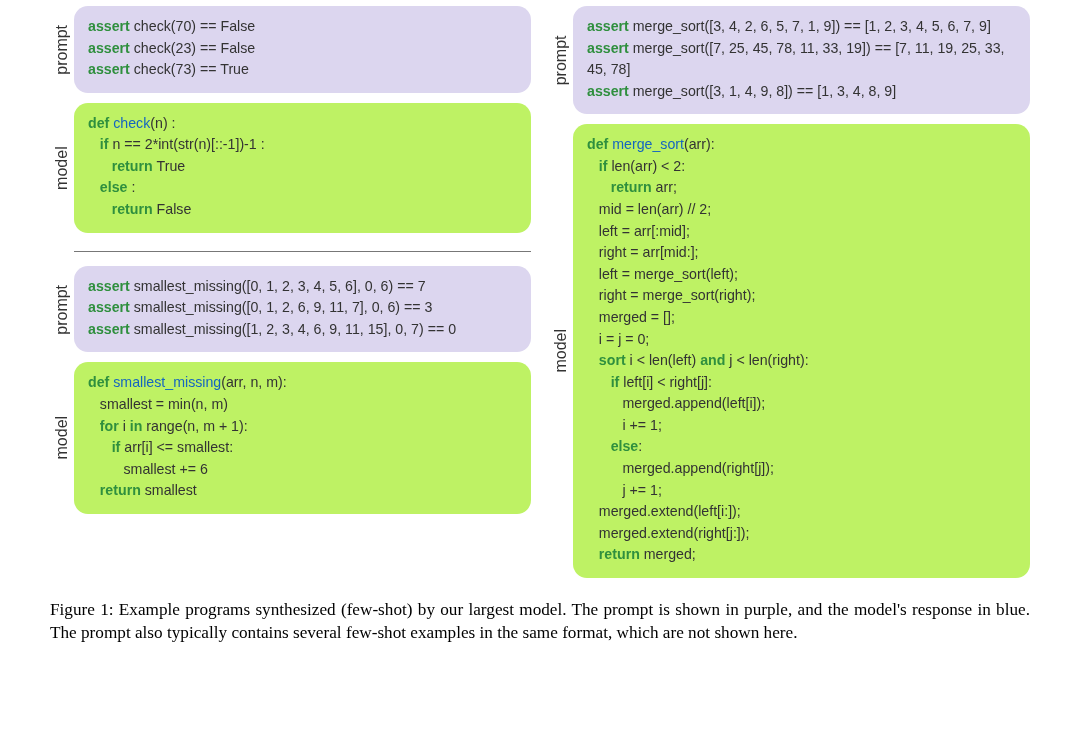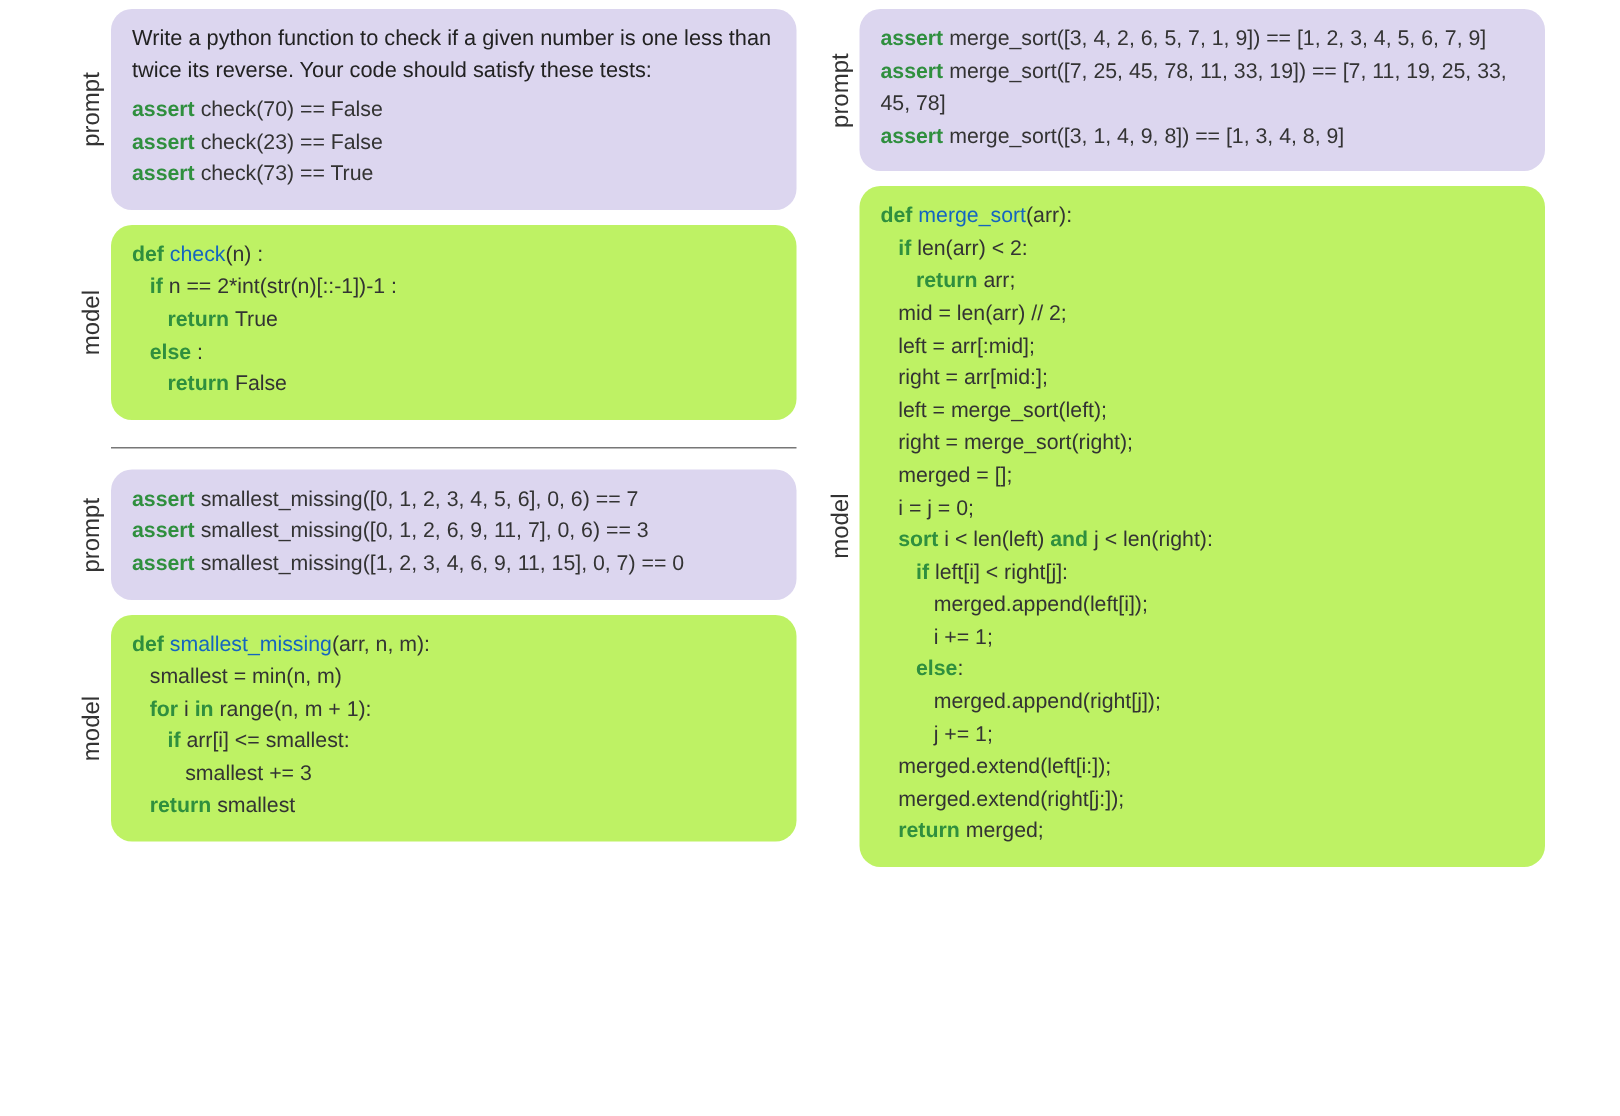--- a/index.html
+++ b/index.html
@@ -48,21 +48,20 @@
 <body>
 
 <div class="page">
   <div class="columns">
 
     <div class="col">
 
       <div class="example">
         <div class="vlabel">prompt</div>
         <div class="panel prompt-panel">
-          <div class="desc">Write a python function to check if a given number is one less than twice its reverse. Your code should satisfy these tests:</div>
           <div class="code"><span class="kw">assert</span> <span>check(70)</span><span> == False</span>
 <span class="kw">assert</span> <span>check(23)</span><span> == False</span>
 <span class="kw">assert</span> <span>check(73)</span><span> == True</span></div>
         </div>
       </div>
 
       <div class="example">
         <div class="vlabel">model</div>
         <div class="panel model-panel">
           <div class="code"><span class="kw">def </span><span class="fn">check</span><span>(n) :</span>
@@ -84,21 +83,21 @@
         </div>
       </div>
 
       <div class="example">
         <div class="vlabel">model</div>
         <div class="panel model-panel">
           <div class="code"><span class="kw">def </span><span class="fn">smallest_missing</span><span>(arr, n, m):</span>
 <span>   smallest = min(n, m)</span>
 <span class="kw">   for </span><span>i </span><span class="kw">in </span><span>range(n, m + 1):</span>
 <span class="kw">      if </span><span>arr[i] &lt;= smallest:</span>
-<span>         smallest += 3</span>
+<span>         smallest += 6</span>
 <span class="kw">   return </span><span>smallest</span></div>
         </div>
       </div>
 
     </div>
 
     <div class="col">
 
       <div class="example">
         <div class="vlabel">prompt</div>
@@ -131,13 +130,14 @@
 <span>         j += 1;</span>
 <span>   merged.extend(left[i:]);</span>
 <span>   merged.extend(right[j:]);</span>
 <span class="kw">   return </span><span>merged;</span></div>
         </div>
       </div>
 
     </div>
   </div>
 
+  <div class="caption">Figure 1: Example programs synthesized (few-shot) by our largest model. The prompt is shown in purple, and the model's response in blue. The prompt also typically contains several few-shot examples in the same format, which are not shown here.</div>
 </div>
 
 </body></html>

